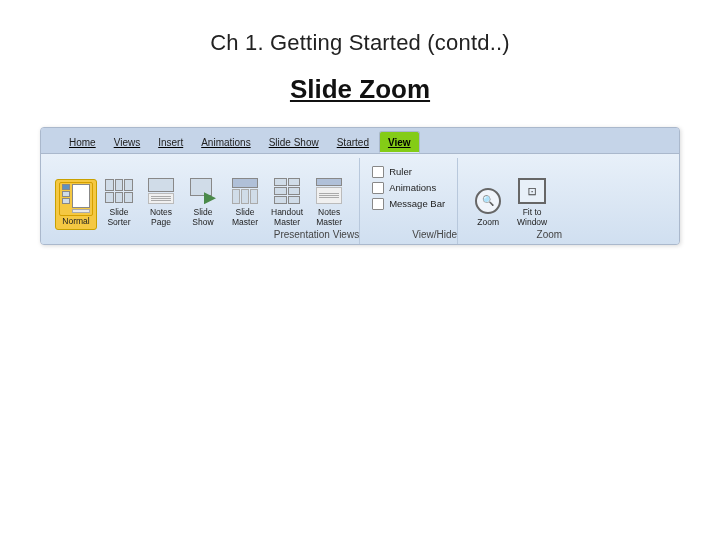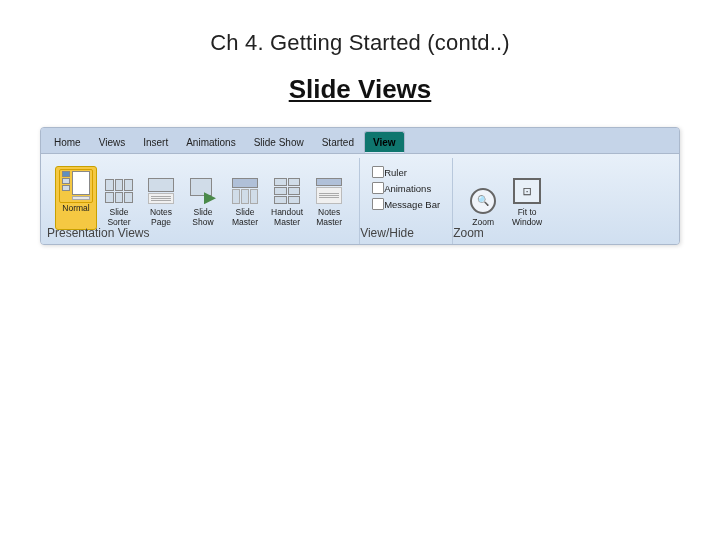--- a/index.html
+++ b/index.html
@@ -40,41 +40,42 @@
       background: #dce6f4;
       overflow: hidden;
       box-shadow: 1px 1px 4px rgba(0,0,0,0.15);
     }
 
     
     .ribbon-tabs {
       display: flex;
       align-items: flex-end;
       background: #c5d4e8;
-      padding: 0 5px;
+      padding: 0 20px;
       height: 26px;
       border-bottom: 1px solid #aab8cc;
       gap: 2px;
+      text-decoration: underline;
     }
 
     .ribbon-tab {
       font-size: 10px;
       color: #222;
       padding: 3px 8px;
       cursor: pointer;
       border-radius: 3px 3px 0 0;
       background: transparent;
       border: none;
       height: 22px;
       display: flex;
       align-items: center;
     }
 
     .ribbon-tab.active {
-      background: #0f766e;
+      background: #84cc16;
       border: 1px solid #aab8cc;
       border-bottom: 1px solid #dce6f4;
       font-weight: bold;
       color: #000;
     }
 
     
     .ribbon-body {
       display: flex;
       flex-direction: row;
@@ -92,23 +93,23 @@
       padding: 0 8px;
       border-right: 1px solid #b8c8dc;
       position: relative;
     }
 
     .ribbon-group:last-child {
       border-right: none;
     }
 
     .ribbon-group-label {
-      font-size: 12px;
+      font-size: 10px;
       color: #444;
-      text-align: left;
+      text-align: right;
       width: 100%;
       position: absolute;
       bottom: 4px;
       left: 0;
     }
 
     .ribbon-group-buttons {
       display: flex;
       flex-direction: row;
       align-items: flex-end;
@@ -157,21 +158,21 @@
     .ribbon-checks {
       display: flex;
       flex-direction: column;
       gap: 4px;
       padding-top: 8px;
       padding-bottom: 14px;
     }
 
     .ribbon-check-item {
       display: flex;
-      align-items: center;
+      gap: 5px;
       cursor: pointer;
     }
 
     .ribbon-check-box {
       width: 12px;
       height: 12px;
       border: 1px solid #888;
       background: #fff;
       border-radius: 1px;
       flex-shrink: 0;
@@ -383,42 +384,42 @@
     }
 
     .nm-line {
       height: 1px;
       background: #aaa;
     }
   </style>
 </head>
 <body>
 
-<div class="page-title">Ch 4. Getting Started (contd..)</div>
-
-<div class="slide-views-label">Slide Views</div>
+<div class="page-title">Ch 1. Getting Started (contd..)</div>
+
+<div class="slide-views-label">Slide Zoom</div>
 
 <div class="ribbon-wrapper">
 
   <div class="ribbon-tabs">
     <div class="ribbon-tab">Home</div>
     <div class="ribbon-tab">Views</div>
     <div class="ribbon-tab">Insert</div>
     <div class="ribbon-tab">Animations</div>
     <div class="ribbon-tab">Slide Show</div>
     <div class="ribbon-tab">Started</div>
     <div class="ribbon-tab active">View</div>
   </div>
 
   <div class="ribbon-body">
 
     <div class="ribbon-group" style="padding-right:10px;">
       <div class="ribbon-group-buttons" style="gap:2px; align-items:flex-end;">
 
-        <div class="ribbon-btn selected" style="min-width:40px; padding-bottom:16px;">
+        <div class="ribbon-btn selected" style="min-width:40px; padding-bottom:3px;">
           <div class="normal-icon-wrapper">
             <div class="normal-icon-inner">
               <div class="normal-left-col">
                 <div class="normal-thumb active-thumb"></div>
                 <div class="normal-thumb"></div>
                 <div class="normal-thumb"></div>
               </div>
               <div style="display:flex; flex-direction:column;">
                 <div class="normal-main-slide"></div>
                 <div class="normal-notes"></div>

